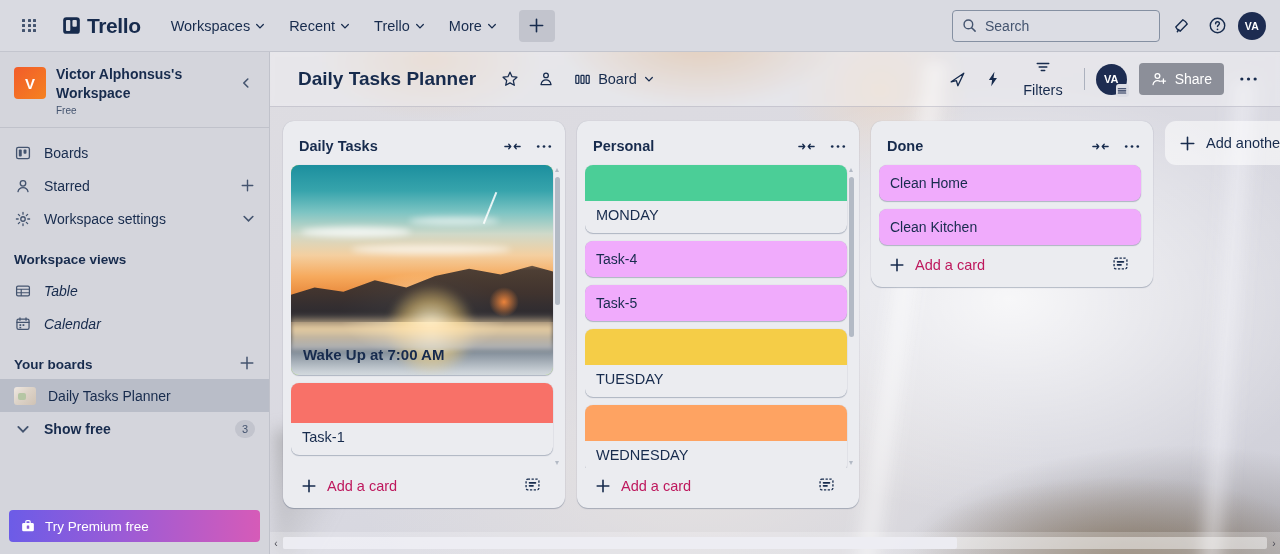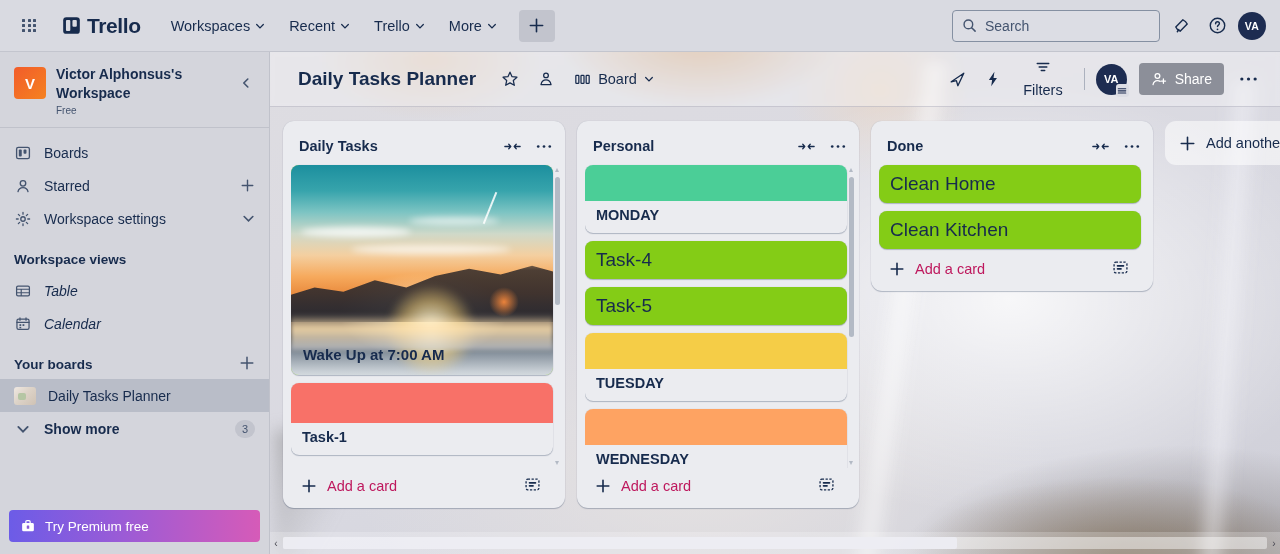--- a/index.html
+++ b/index.html
@@ -144,27 +144,27 @@
     padding:14px 0 0 13px; display:flex; gap:12px; align-items:flex-start; overflow:hidden; }
   .list { width:282px; flex:none; background:#ebecf0; border-radius:11px; padding:8px 4px 8px 8px;
     display:flex; flex-direction:column; max-height:417px;
     box-shadow: 0 1px 1px rgba(9,30,66,.25), 0 0 1px rgba(9,30,66,.2); }
   .list-header { display:flex; align-items:center; padding:4px 4px 4px 8px; gap:6px; }
   .list-title { font-size:14.5px; font-weight:bold; color:#172b4d; flex:1; cursor:pointer; }
   .list-ico { width:26px; height:26px; display:flex; align-items:center; justify-content:center;
     border-radius:4px; cursor:pointer; color:#172b4d; }
   .cards { overflow:hidden; padding:2px 8px 2px 0; position:relative; }
   .cards-inner { display:flex; flex-direction:column; gap:8px; }
-  .card { background:#84cc16; border-radius:8px; padding:8px 11px; font-size:19px; color:#172b4d;
+  .card { background:#f0abfc; border-radius:8px; padding:8px 11px; font-size:14px; color:#172b4d;
     box-shadow:0 1px 1px rgba(9,30,66,.25),0 0 1px rgba(9,30,66,.2); cursor:pointer;
     min-height:36px; display:flex; align-items:center; }
   .card-color { border-radius:8px; padding:0; cursor:pointer; overflow:hidden;
     box-shadow:0 1px 1px rgba(9,30,66,.25),0 0 1px rgba(9,30,66,.2); }
   .card-color .swatch { height:40px; }
-  .card-color .ctext { font-size:14.5px; color:#172b4d; padding:6px 11px 10px 11px; display:block;font-weight:bold; }
+  .card-color .ctext { font-size:14.5px; color:#172b4d; padding:6px 11px 10px 11px; display:block; }
   .card-cover { background:#bef264; border-radius:8px; overflow:hidden; cursor:pointer;
     box-shadow:0 1px 1px rgba(9,30,66,.25),0 0 1px rgba(9,30,66,.2); }
   .cover-img { height:215px; position:relative;
     background:
       radial-gradient(ellipse 120px 60px at 132px 150px, rgba(255,246,210,.95), rgba(255,200,90,0) 70%),
       linear-gradient(180deg,
         #1c8f9e 0%, #37a4ac 12%, #7dc4c3 22%,
         #cfd9c9 32%, #f4cfa0 42%, #f6a95c 52%,
         #e98b3e 60%, #6d5a4e 70%, #46494f 80%,
         #8a95a0 88%, #c9d0d6 96%, #dfe4e7 100%);
@@ -407,21 +407,21 @@
     <span class="board-thumb"></span>
     <span class="slabel">Daily Tasks Planner</span>
   </div>
 
   <div class="side-row">
     <span class="sicon">
       <svg width="14" height="14" viewBox="0 0 12 12">
           <path d="M2 4.2L6 8.2L10 4.2" stroke="#44546f" stroke-width="1.6" fill="none" stroke-linecap="round"></path>
         </svg>
     </span>
-    <span class="slabel" style="font-weight:bold;">Show more</span>
+    <span class="slabel" style="font-weight:bold;">Show free</span>
     <span class="badge-count">3</span>
   </div>
 
   <div id="premium-wrap">
     <div id="premium-btn">
       <svg width="16" height="16" viewBox="0 0 18 18">
         <rect x="2.4" y="5.6" width="13.2" height="9.4" rx="1.6" fill="#fff"></rect>
         <path d="M6.6 5.6V4.2c0-.7.6-1.3 1.3-1.3h2.2c.7 0 1.3.6 1.3 1.3v1.4" fill="none" stroke="#fff" stroke-width="1.4"></path>
         <rect x="7.6" y="8.4" width="2.8" height="3.6" rx=".6" fill="#8a5bd6"></rect>
       </svg>

